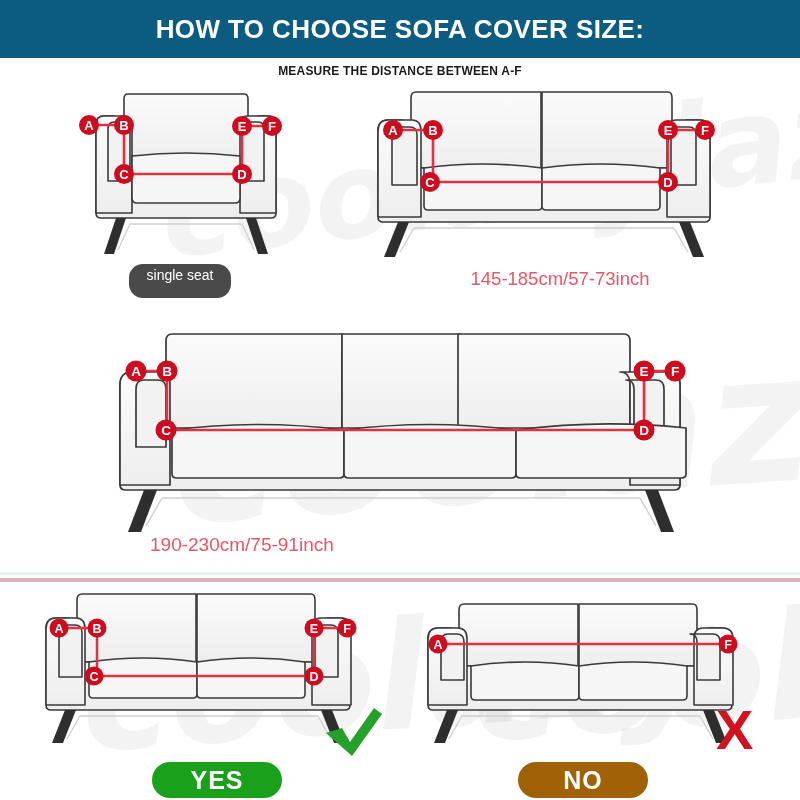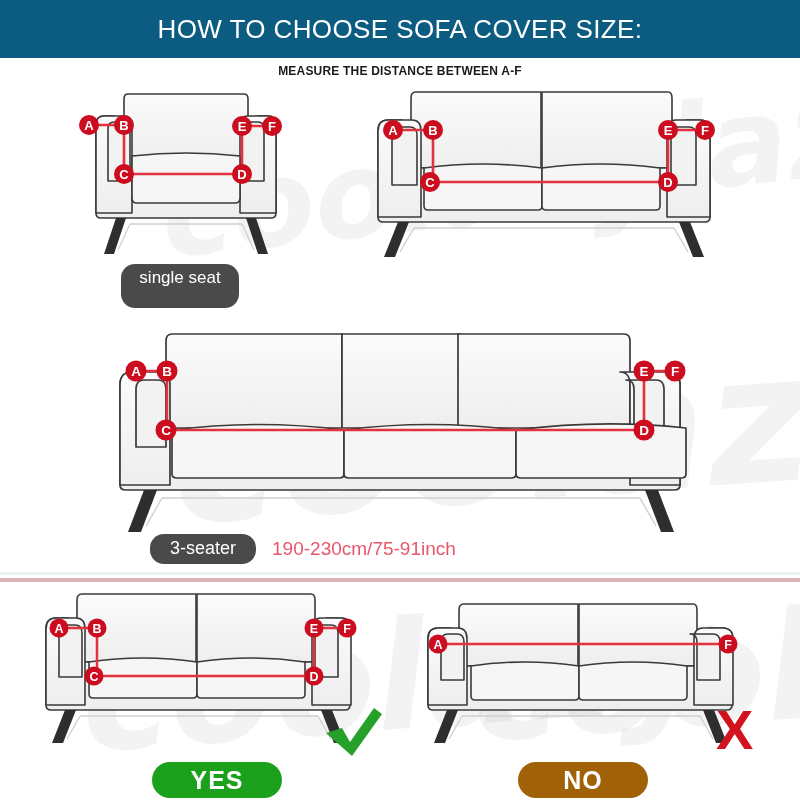--- a/index.html
+++ b/index.html
@@ -10,21 +10,21 @@
     font-family:"Liberation Sans","DejaVu Sans",sans-serif;
     position:relative;
   }
   
   .header{
     position:absolute;left:0;top:0;width:800px;height:58px;
     background:#0b5c80;
     display:flex;align-items:center;justify-content:center;
   }
   .header h1{
-    margin:4px;color:#ffffff;font-size:26px;font-weight:400;
+    margin:4px;color:#ffffff;font-size:26px;font-weight:700;
     letter-spacing:.4px;white-space:nowrap;
   }
   
   .subtitle{
     position:absolute;left:0;top:64px;width:800px;text-align:center;
     font-size:12px;font-weight:700;color:#1a1a1a;letter-spacing:.2px;
   }
   
   .wm{
     position:absolute;color:#000;opacity:.045;font-weight:700;
@@ -41,22 +41,22 @@
   .diagram{position:absolute;}
   .d-single{left:60px;top:86px;}
   .d-two{left:368px;top:86px;}
   .d-three{left:92px;top:328px;}
   .d-yes{left:38px;top:588px;}
   .d-no{left:420px;top:588px;}
 
   
   .pill{
     display:inline-block;background:#4a4a4a;color:#fff;
-    border-radius:14px;padding:3px 18px 20px;
-    font-size:17px;font-weight:400;line-height:1.25;
+    border-radius:14px;padding:3px 18px 13px;
+    font-size:14px;font-weight:400;line-height:1.25;
     font-family:"Liberation Sans",sans-serif;
   }
   .dim{
     color:#e8566a;font-size:18.5px;font-weight:400;
     font-family:"Liberation Sans",sans-serif;white-space:nowrap;
   }
   .cap-single{position:absolute;left:60px;top:264px;width:240px;text-align:center;}
   .cap-single .dim{display:block;margin-top:4px;}
   .cap-two{position:absolute;left:400px;top:264px;width:320px;text-align:center;}
   .cap-two .dim{display:block;margin-top:4px;}
@@ -210,20 +210,21 @@
     <text x="300" y="101" text-anchor="middle" font-size="13" font-weight="700" fill="#fff" font-family="Liberation Sans, sans-serif">D</text>
     <circle cx="300" cy="44" r="10" fill="#cc0d20"></circle>
     <text x="300" y="49" text-anchor="middle" font-size="13" font-weight="700" fill="#fff" font-family="Liberation Sans, sans-serif">E</text>
     <circle cx="337" cy="44" r="10" fill="#cc0d20"></circle>
     <text x="337" y="49" text-anchor="middle" font-size="13" font-weight="700" fill="#fff" font-family="Liberation Sans, sans-serif">F</text>
   </g>
 </svg>
 </div>
 
 <div class="cap-two">
+  <span class="dim">145-185cm/57-73inch</span>
 </div>
 
 <div class="diagram d-three">
 <svg width="618" height="200" viewBox="0 0 618 200">
   <g fill="url(#sg)" stroke="#3a3a3a" stroke-width="1.7" stroke-linejoin="round">
     <path d="M80 6 q-6 0 -6 7 v84 q0 4 4 4 h172 v-95 z"></path>
     <path d="M250 6 h118 v95 h-118 z"></path>
     <path d="M366 6 h166 q6 0 6 7 v84 q0 4 -4 4 h-168 z"></path>
     <path d="M40 44 q-12 0 -12 13 v100 q0 5 6 5 h548 q6 0 6 -5 v-100 q0 -13 -12 -13 h-16 v56 h-504 v-56 z"></path>
     <path d="M40 44 q-12 0 -12 13 v100 h50 v-100 q0 -13 -10 -13 z"></path>
@@ -261,21 +262,20 @@
     <text x="552" y="107" text-anchor="middle" font-size="13.5" font-weight="700" fill="#fff" font-family="Liberation Sans, sans-serif">D</text>
     <circle cx="552" cy="43" r="10.5" fill="#cc0d20"></circle>
     <text x="552" y="48" text-anchor="middle" font-size="13.5" font-weight="700" fill="#fff" font-family="Liberation Sans, sans-serif">E</text>
     <circle cx="583" cy="43" r="10.5" fill="#cc0d20"></circle>
     <text x="583" y="48" text-anchor="middle" font-size="13.5" font-weight="700" fill="#fff" font-family="Liberation Sans, sans-serif">F</text>
   </g>
 </svg>
 </div>
 
 <div class="cap-three">
-  <span class="pill">3-seater</span>
   <span class="dim">190-230cm/75-91inch</span>
 </div>
 
 <div class="divider-top"></div>
 <div class="divider"></div>
 
 <div class="diagram d-yes">
 <svg width="330" height="160" viewBox="0 0 330 160">
   <g fill="url(#sg)" stroke="#3a3a3a" stroke-width="1.6" stroke-linejoin="round">
     <path d="M44 6 q-5 0 -5 6 v58 q0 4 4 4 h115 v-68 z"></path>

